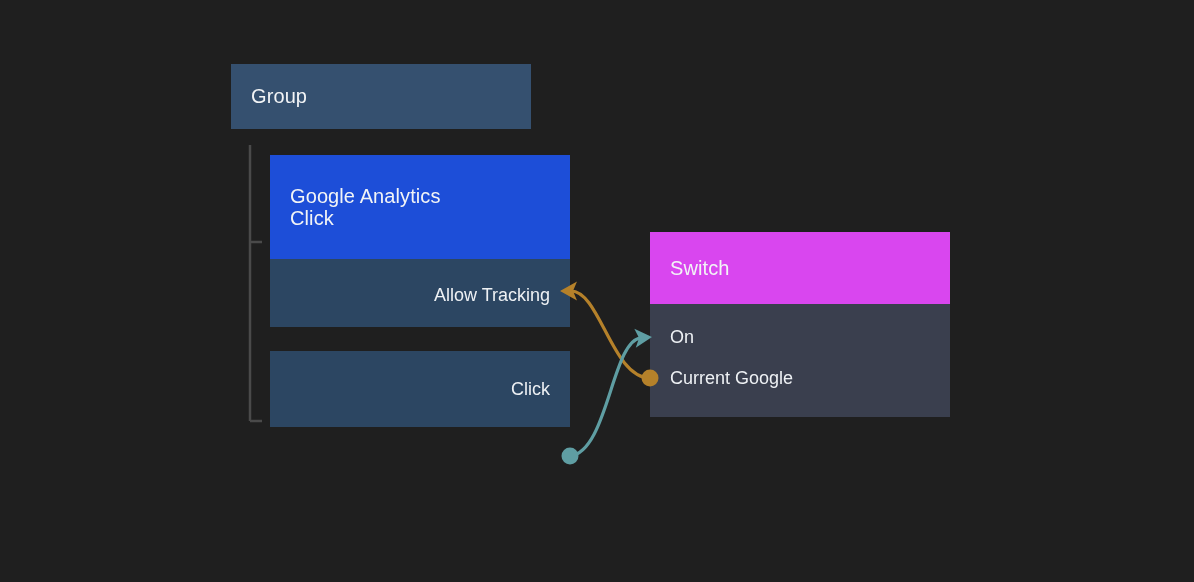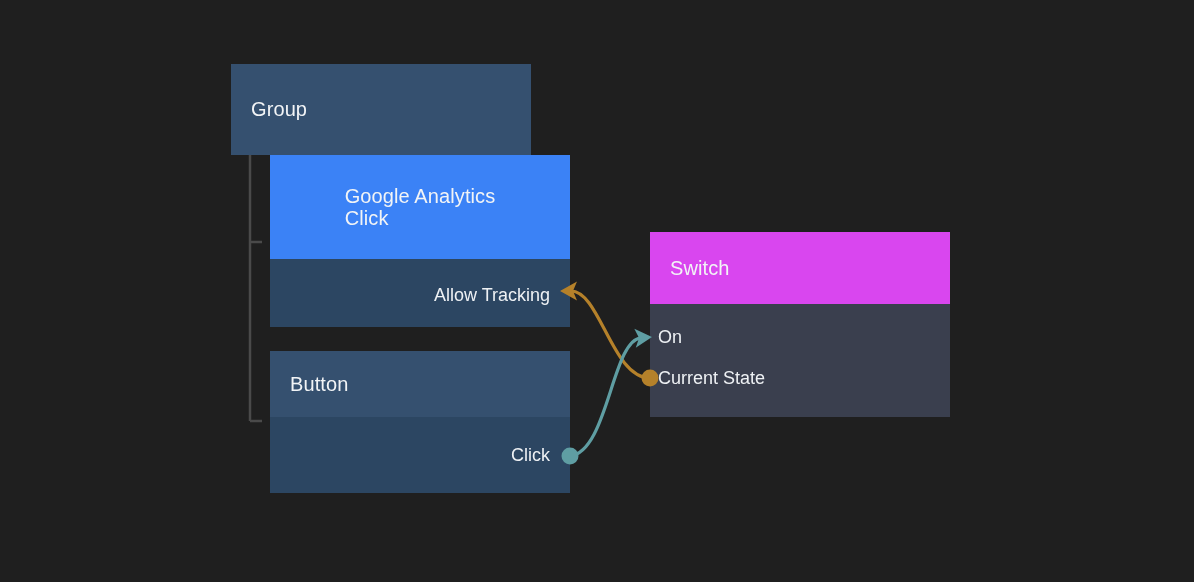--- a/index.html
+++ b/index.html
@@ -46,21 +46,21 @@
     height: 24px;
     color: #eef1f4;
     font-size: 18px;
     white-space: nowrap;
   }
   .port-row.out {
     right: 20px;
     justify-content: flex-end;
   }
   .port-row.in {
-    left: 8px;
+    left: 20px;
     justify-content: flex-start;
   }
   #edges {
     position: absolute;
     left: 0;
     top: 0;
     width: 1194px;
     height: 582px;
     pointer-events: none;
     overflow: visible;
@@ -81,60 +81,57 @@
 
   <svg id="tree-lines" viewBox="0 0 1194 582" width="1194" height="582">
     <g>
       <path id="tree-vertical" stroke="#4a4a4a" stroke-width="2.5" fill="none" d="M 250 145 L 250 421"></path>
       <path id="tree-stub-0" stroke="#4a4a4a" stroke-width="2.5" fill="none" d="M 250 242 L 262 242"></path>
       <path id="tree-stub-1" stroke="#4a4a4a" stroke-width="2.5" fill="none" d="M 250 421 L 262 421"></path>
     </g>
   </svg>
 
   <div class="node" id="node-group" style="left: 231px; top: 64px; width: 300px;">
-    <div class="node-header" id="group-header" style="height: 91px; background: rgb(53, 80, 111);">
+    <div class="node-header" id="group-header" style="height: 65px; background: rgb(53, 80, 111);">
       <span>Group</span>
     </div>
   </div>
 
   <div class="node" id="node-ga-root" style="left: 270px; top: 155px; width: 300px;">
-    <div class="node-header" id="ga-root-header" style="height: 104px; background: #3b82f6; justify-content: center;">
+    <div class="node-header" id="ga-root-header" style="height: 104px; background: #1d4ed8;">
       <span>
         <span>Google Analytics</span><br>
         <span>Click</span>
       </span>
     </div>
     <div class="node-body" id="ga-root-body" style="height: 68px; background: rgb(44, 70, 98);">
       <div class="port-row out" id="port-allow-tracking" style="top: 24px;">
         <span>Allow Tracking</span>
       </div>
     </div>
   </div>
 
   <div class="node" id="node-button" style="left: 270px; top: 351px; width: 300px;">
-    <div class="node-header" id="button-header" style="height: 66px; background: rgb(53, 80, 111);">
-      <span>Button</span>
-    </div>
     <div class="node-body" id="button-body" style="height: 76px; background: rgb(44, 70, 98); text-align: center;">
       <div class="port-row out" id="port-click" style="top: 26px;">
         <span>Click</span>
       </div>
     </div>
   </div>
 
   <div class="node" id="node-switch" style="left: 650px; top: 232px; width: 300px;">
     <div class="node-header" id="switch-header" style="height: 72px; background: #d946ef;">
       <span>Switch</span>
     </div>
     <div class="node-body" id="switch-body" style="height: 113px; background: rgb(58, 63, 78);">
       <div class="port-row in" id="port-on" style="top: 21px;">
         <span>On</span>
       </div>
       <div class="port-row in" id="port-current-state" style="top: 62px;">
-        <span>Current State</span>
+        <span>Current Google</span>
       </div>
     </div>
   </div>
 
   <svg id="edges" viewBox="0 0 1194 582" width="1194" height="582">
       <g>
         <path d="M 650 378 C 612 378, 600 291, 571 291" fill="none" stroke="#b5812a" stroke-width="3.2" stroke-linecap="round"></path>
         <circle cx="650" cy="378" r="8.5" fill="#b5812a"></circle>
         <path d="M 0 0 L -17 -9.5 L -13 0 L -17 9.5 Z" fill="#b5812a" transform="translate(560 291) rotate(180)"></path>
       </g>

